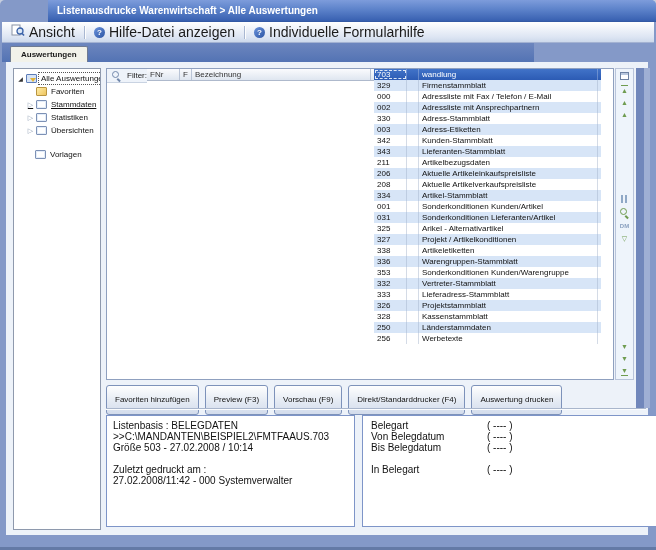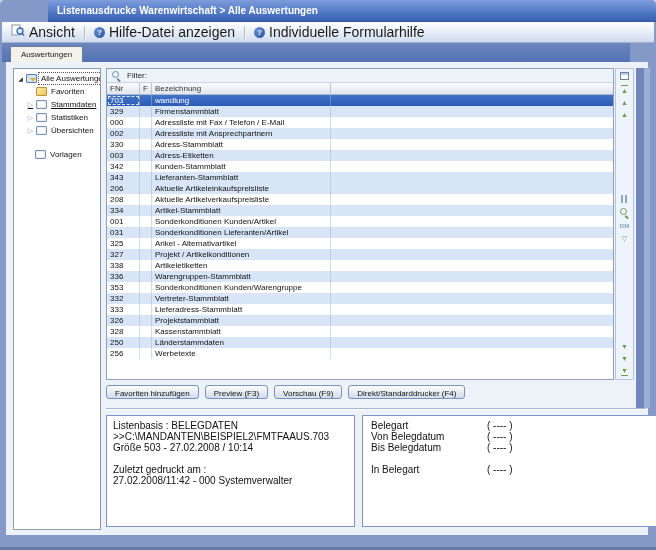--- a/index.html
+++ b/index.html
@@ -19,22 +19,22 @@
            background:linear-gradient(180deg,#ffffff,#dde5f3 75%,#cdd9eb);
            border-bottom:1px solid #a3b2d2;display:flex;align-items:center;padding-left:4px;gap:4px;}
   .tbtn{display:flex;align-items:center;gap:4px;padding:1px 5px;font-size:14px;color:#1a1a1a;}
   .tsep{width:1px;height:13px;background:#a9b7d1;box-shadow:1px 0 0 #fdfdfd;}
   .help-badge{display:inline-block;width:11px;height:11px;border-radius:50%;
               background:linear-gradient(135deg,#6b93dc,#2c55a4);color:#fff;font-size:8px;font-weight:bold;
               text-align:center;line-height:11px;}
   .help-badge::before{content:'?';}
 
   
-  .tabband{position:absolute;top:43px;left:2px;width:628px;height:19px;
-           background:linear-gradient(180deg,#6d86be,#5373b4);}
+  .tabband{position:absolute;top:43px;left:2px;width:532px;height:19px;
+           background:linear-gradient(180deg,#6d86be,#5373b4);font-weight:bold;}
   .tab{position:absolute;left:8px;bottom:0;height:16px;line-height:15px;padding:0 10px;
        background:#f2f2ea;color:#1a1a1a;font-size:8px;border:1px solid #6f7b92;border-bottom:none;
        border-radius:2px 2px 0 0;}
 
   
   .content{position:absolute;top:62px;left:6px;width:642px;height:473px;background:#edf2f9;}
   .right-gutter{position:absolute;left:630px;top:6px;width:14px;height:340px;
                 background:linear-gradient(90deg,#7187bb 0 55%,#9fafd4 55%);}
 
   
@@ -47,21 +47,21 @@
   .folder-icon{background:#fff;border:1px solid #7d91b5;border-radius:1px;box-shadow:inset 0 0 0 1px #e4edf9;}
   .favorites-icon{background:linear-gradient(135deg,#ffeca6,#eec45e);border:1px solid #b89440;border-radius:1px;}
   .filter-view-icon{background:#d7e4f5;border:1px solid #5c7cb8;border-radius:1px;}
   .filter-view-icon::after{content:'';position:absolute;right:0;bottom:0;
       border-left:3px solid transparent;border-right:3px solid transparent;border-top:4px solid #e2b33a;}
   .tlabel{padding:0 2px;line-height:11px;}
   .tlabel.sel{background:#fff;outline:1px dotted #555;outline-offset:0;}
 
   
   .gridwrap{position:absolute;left:100px;top:6px;width:528px;height:312px;display:flex;}
-  .grid{flex:1;background:#fff;border:1px solid #8fa0bf;display:flex;flex-direction:column;overflow:hidden;}
+  .grid{flex:1;background:#fff;border:1px solid #8fa0bf;display:flex;flex-direction:row;overflow:hidden;}
   .filterbar{height:14px;flex:none;background:#eef3fa;border-bottom:1px solid #c9d3e2;
              display:flex;align-items:center;gap:5px;padding-left:5px;font-size:8px;color:#222;}
   .ghead{height:12px;flex:none;display:flex;background:linear-gradient(180deg,#fafbfd,#dfe6f0);
          border-bottom:1px solid #aeb9cc;font-size:8px;color:#333;}
   .ghead>div{border-right:1px solid #b9c4d6;padding-left:3px;line-height:12px;}
   .c-fnr{width:33px;flex:none;}
   .c-f{width:12px;flex:none;}
   .c-bez{width:179px;flex:none;padding-left:5px;}
   .c-rest{flex:1;border-right:none !important;}
   .grow{height:11px;flex:none;display:flex;font-size:8px;color:#111;background:#fff;}
@@ -87,21 +87,21 @@
   .sic.mag.gray::before{border-color:#7187ab;}
   .sic.mag::after{content:'';position:absolute;left:6px;top:7px;width:4px;height:1.5px;background:#6f9c50;transform:rotate(45deg);transform-origin:0 0;}
   .sic.mag.gray::after{background:#7187ab;}
   .sic.dm{font-size:6px;color:#8ba1c0;font-weight:bold;line-height:7px;}
   .sic.funnel{font-size:7px;color:#6f9c50;line-height:7px;}
   .spacer-mid{height:72px;margin-top:0;}
   .push-bottom{margin-top:auto !important;}
 
   
   .actions{position:absolute;left:100px;top:323px;display:flex;gap:6px;}
-  .abtn{height:14px;padding:0 8px;font-size:8px;color:#111;font-family:"Liberation Sans",sans-serif;
+  .abtn{height:30px;padding:0 8px;font-size:8px;color:#111;font-family:"Liberation Sans",sans-serif;
         background:linear-gradient(180deg,#fefefe,#e4eaf3 55%,#d3dcec);
         border:1px solid #7d92ba;border-radius:3px;line-height:16px;}
   .divider{position:absolute;left:100px;top:346px;width:540px;height:2px;
            border-top:1px solid #a9b6cc;border-bottom:1px solid #fafcfe;}
 
   
   .info{position:absolute;top:353px;height:112px;background:#fff;border:1px solid #7e95c8;
         font-size:10px;color:#111;padding:4px 6px;overflow:hidden;}
   .info.left{left:100px;width:249px;}
   .info.right{left:356px;width:324px;}
@@ -236,20 +236,26 @@
               <div class="c-f"></div>
               <div class="c-bez">Kunden-Stammblatt</div>
               <div class="c-rest"></div>
             </div>
             <div class="grow alt">
               <div class="c-fnr">343</div>
               <div class="c-f"></div>
               <div class="c-bez">Lieferanten-Stammblatt</div>
               <div class="c-rest"></div>
             </div>
+            <div class="grow">
+              <div class="c-fnr">211</div>
+              <div class="c-f"></div>
+              <div class="c-bez">Artikelbezugsdaten</div>
+              <div class="c-rest"></div>
+            </div>
             <div class="grow alt">
               <div class="c-fnr">206</div>
               <div class="c-f"></div>
               <div class="c-bez">Aktuelle Artikeleinkaufspreisliste</div>
               <div class="c-rest"></div>
             </div>
             <div class="grow">
               <div class="c-fnr">208</div>
               <div class="c-f"></div>
               <div class="c-bez">Aktuelle Artikelverkaufspreisliste</div>
@@ -355,20 +361,21 @@
           <span class="arr">▼</span>
           <span class="arr bar-bottom">▼</span>
         </div>
     </div>
 
     <div class="actions" id="actions">
         <button class="abtn">Favoriten hinzufügen</button>
         <button class="abtn">Preview (F3)</button>
         <button class="abtn">Vorschau (F9)</button>
         <button class="abtn">Direkt/Standarddrucker (F4)</button>
+        <button class="abtn">Auswertung drucken</button>
       </div>
     <div class="divider"></div>
 
     <div class="info left" id="infoLeft">
         <div class="iline">Listenbasis : BELEGDATEN</div>
         <div class="iline">&gt;&gt;C:\MANDANTEN\BEISPIEL2\FMTFAAUS.703</div>
         <div class="iline">Größe 503 - 27.02.2008 / 10:14</div>
         <div class="iline">&nbsp;</div>
         <div class="iline">Zuletzt gedruckt am :</div>
         <div class="iline">27.02.2008/11:42 - 000 Systemverwalter</div>

